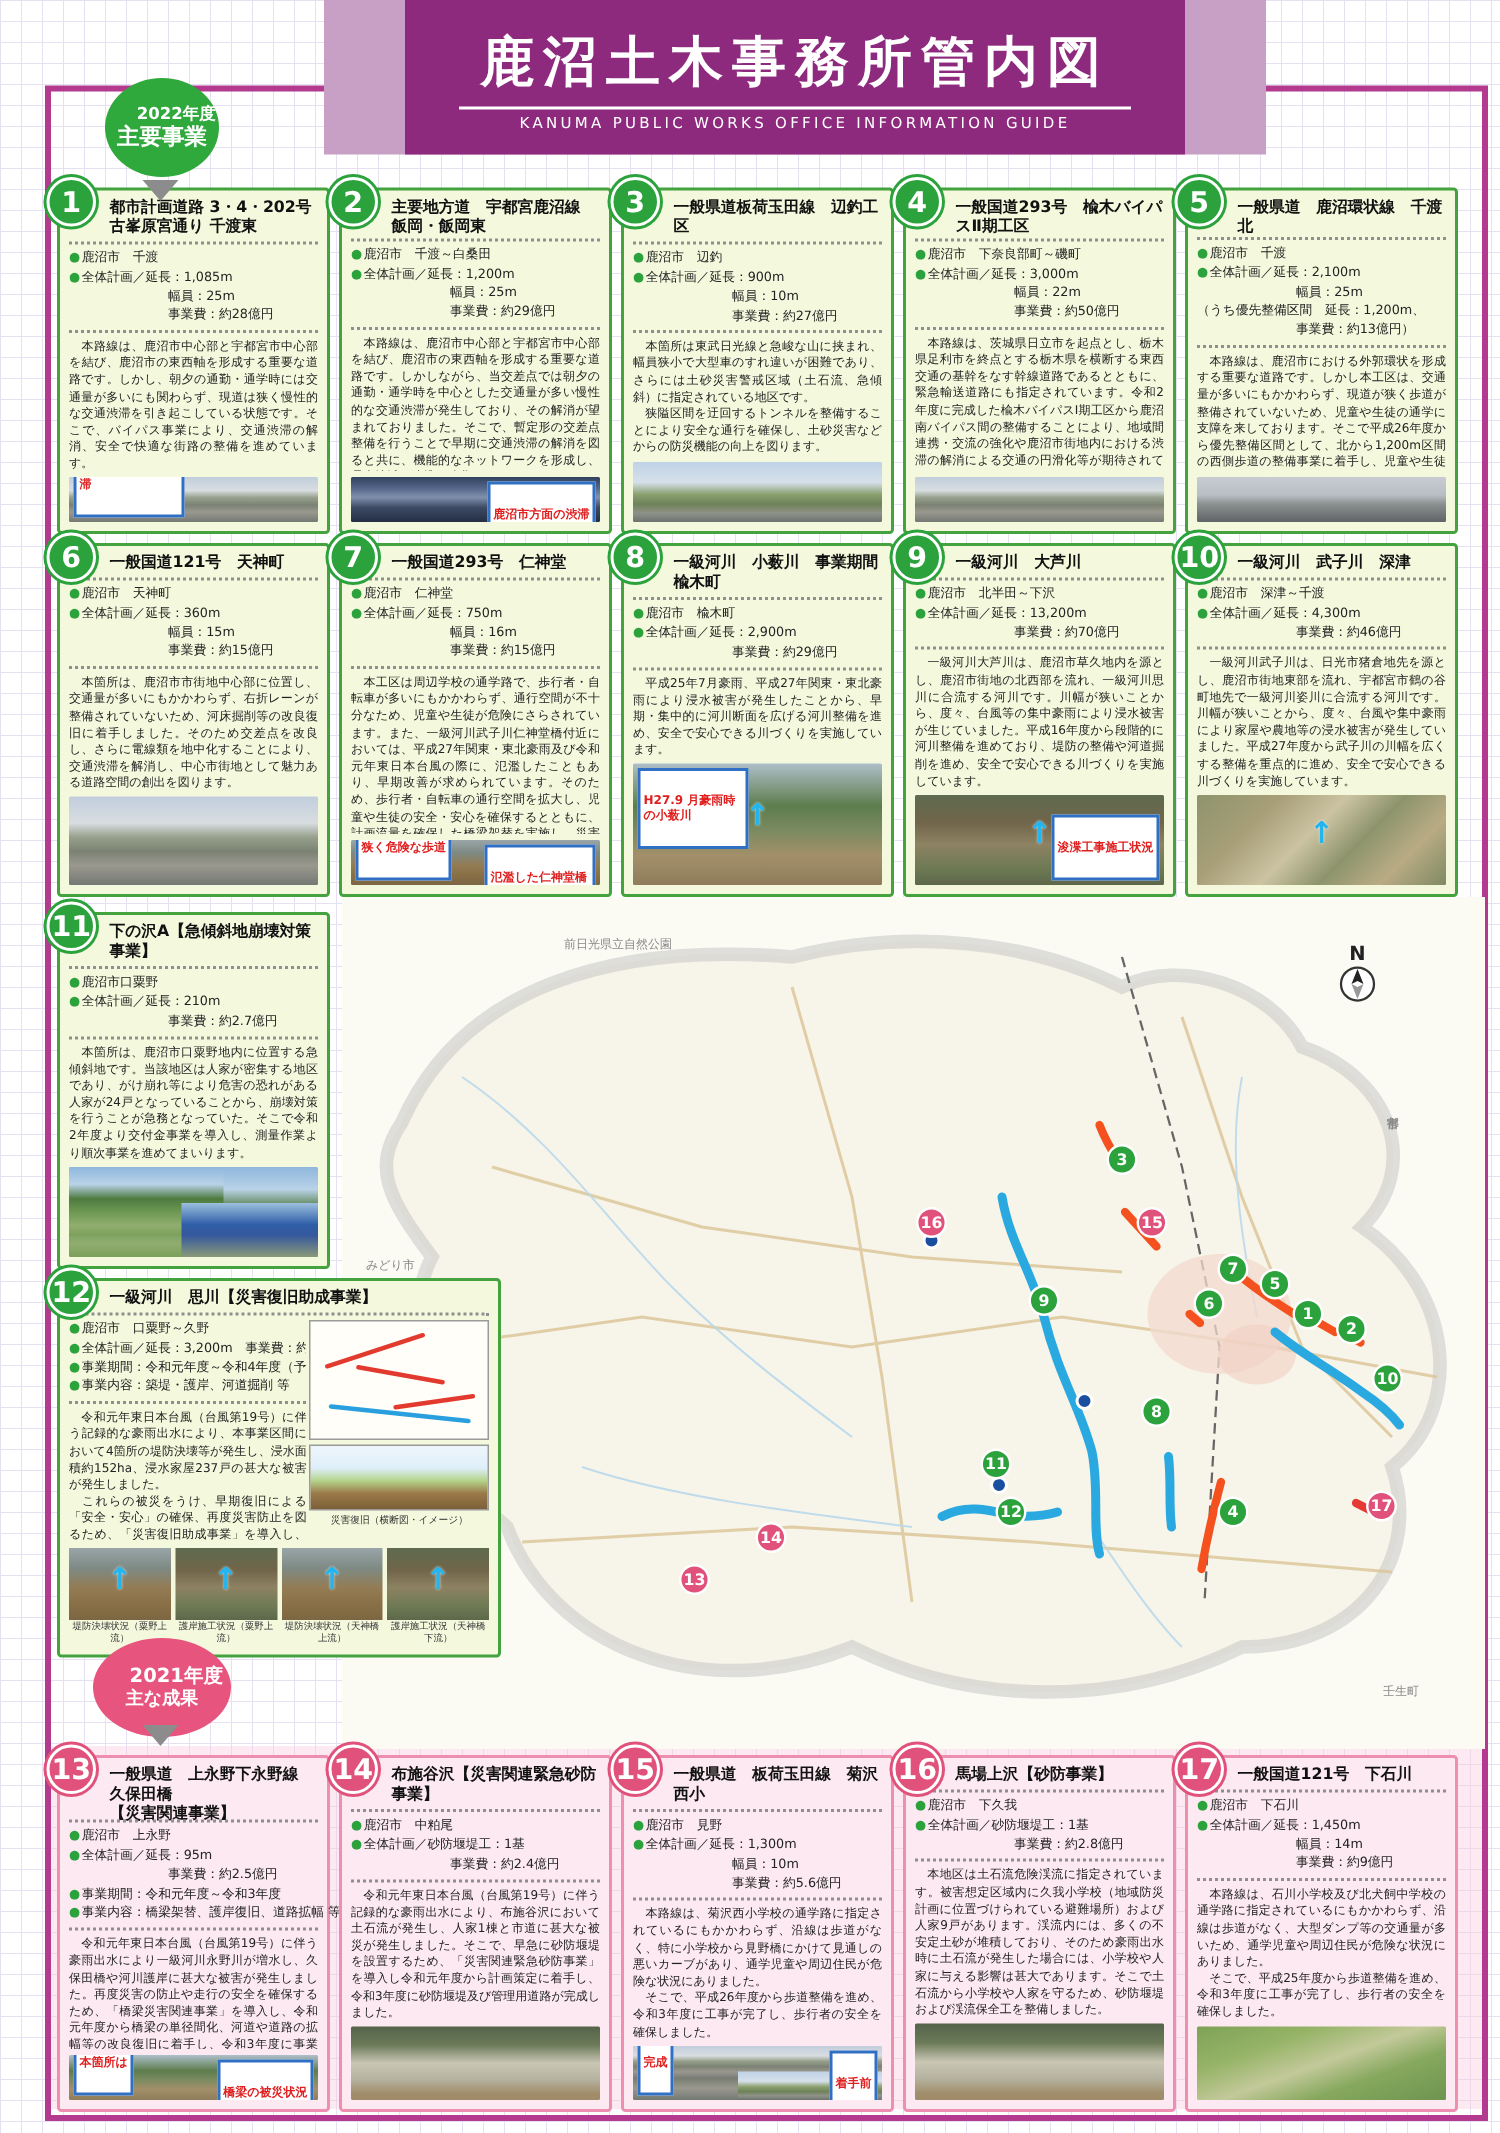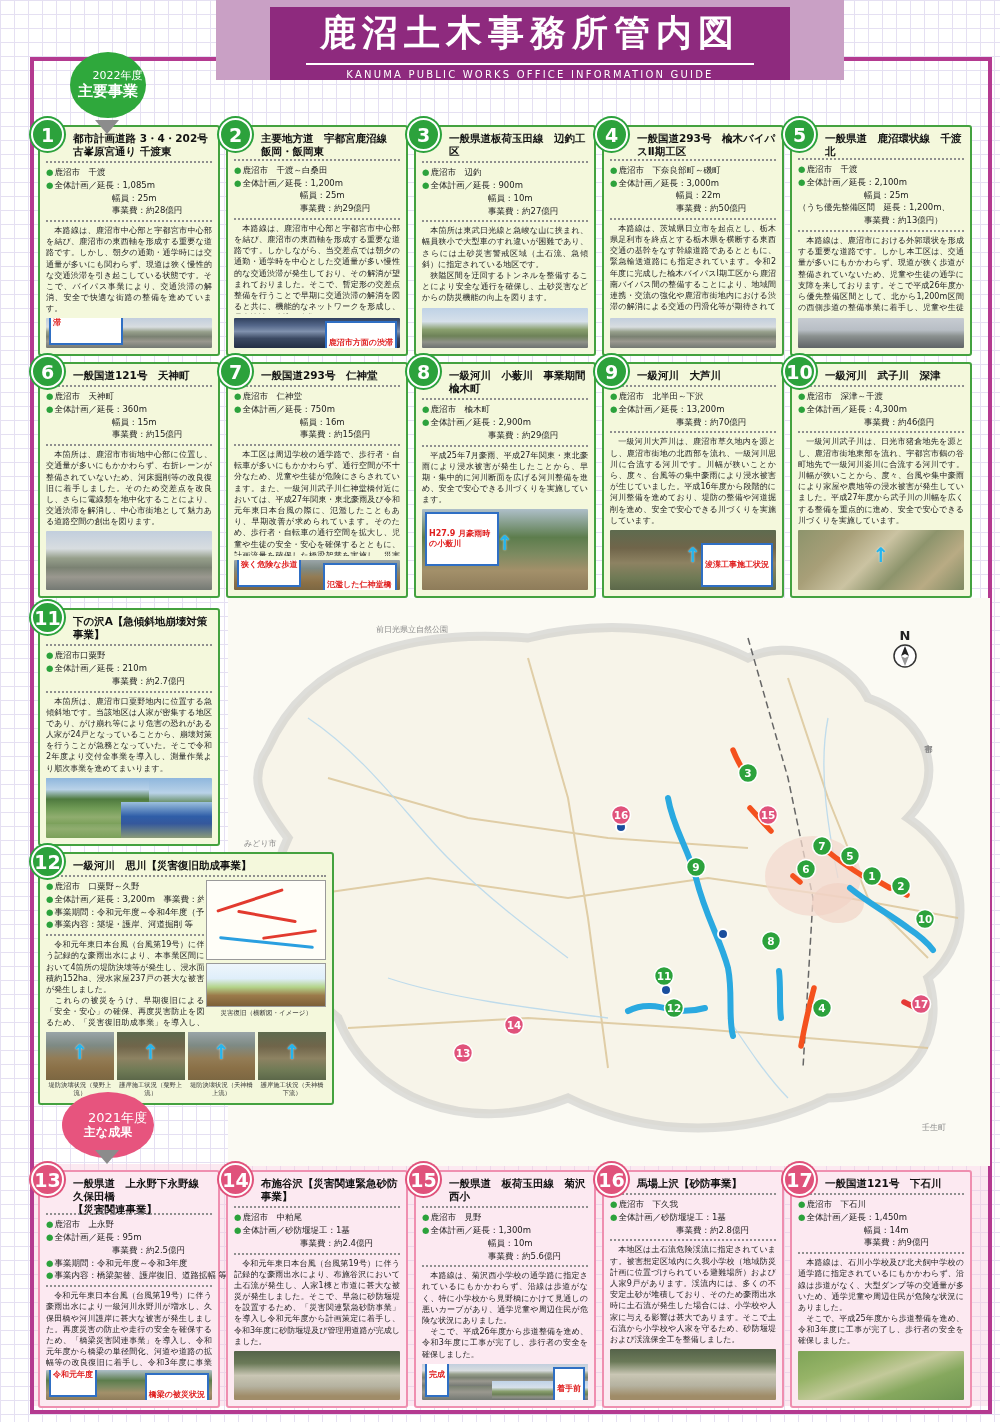--- a/index.html
+++ b/index.html
@@ -4,30 +4,30 @@
 <style>
   html,body{margin:0;padding:0;}
   body{font-family:"DejaVu Sans","Liberation Sans",sans-serif;}
   #page{position:relative;width:1000px;height:1422px;background-color:#fff;overflow:hidden;
     background-image:linear-gradient(#e5e0f2 1px, transparent 1px),linear-gradient(90deg,#e5e0f2 1px, transparent 1px);
     background-size:14px 14px;}
   
   #frame{position:absolute;left:30px;top:57px;width:954px;height:1349px;border:4px solid #b43a90;z-index:1;}
   #bottomband{position:absolute;left:34px;top:1164px;width:954px;height:242px;background:rgba(247,202,222,.42);z-index:1;}
   
-  #header{position:absolute;left:216px;top:0;width:628px;height:80px;background:#c9a0c5;z-index:6;display:flex;align-items:flex-end;}
+  #header{position:absolute;left:216px;top:0;width:628px;height:103px;background:#c9a0c5;z-index:6;display:flex;}
   #header .hinner{flex:1;margin:0 54px;background:#8e2a7e;display:flex;flex-direction:column;align-items:center;justify-content:center;padding-top:2px;}
   .htitle{color:#fff;font-size:36px;font-weight:800;letter-spacing:6px;white-space:nowrap;}
   .hline{width:86%;border-top:2px solid #fff;margin:5px 0 4px;}
   .hsub{color:#fff;font-size:10px;letter-spacing:2.2px;white-space:nowrap;}
   
   .oval{position:absolute;border-radius:50%;color:#fff;text-align:center;z-index:7;display:flex;flex-direction:column;align-items:center;justify-content:center;line-height:1.15;}
   #badge2022{left:70px;top:52px;width:76px;height:66px;background:#2fa83c;}
   #badge2021{left:62px;top:1092px;width:92px;height:66px;background:#e7547e;align-items:center;}
-  .oval .l1{font-size:11px;font-weight:normal;margin-left:19px;}
+  .oval .l1{font-size:11px;font-weight:bold;margin-left:19px;}
   .oval .l2{font-size:15px;font-weight:bold;}
   #badge2021 .l1{font-size:13px;} #badge2021 .l2{font-size:12px;}
   .tri{position:absolute;width:0;height:0;border-left:12px solid transparent;border-right:12px solid transparent;border-top:14px solid #8c8c8c;z-index:7;}
   #tri2022{left:95px;top:120px;}
   #tri2021{left:95px;top:1150px;}
   
   .card{position:absolute;display:flex;flex-direction:column;border:2px solid;border-radius:3px;padding:5px 6px 6px;z-index:4;box-sizing:border-box;}
   .card.green{border-color:#44a23f;background:#f4f8dc;}
   .card.pink{border-color:#ef8fb0;background:#fce9f1;}
   .cnum{position:absolute;left:-9px;top:-9px;width:33px;height:33px;border-radius:50%;color:#fff;font-weight:bold;font-size:19px;display:flex;align-items:center;justify-content:center;border:2px solid #fff;box-sizing:border-box;}
@@ -470,21 +470,21 @@
           <div class="row"><span class="bdot">●</span>鹿沼市　上永野</div>
           <div class="row"><span class="bdot">●</span>全体計画／延長：95m</div>
           <div class="row ind">事業費：約2.5億円</div>
           <div class="row"><span class="bdot">●</span>事業期間：令和元年度～令和3年度</div>
           <div class="row"><span class="bdot">●</span>事業内容：橋梁架替、護岸復旧、道路拡幅 等</div>
         </div>
         <div class="csep"></div>
         <div class="cbody">　令和元年東日本台風（台風第19号）に伴う豪雨出水により一級河川永野川が増水し、久保田橋や河川護岸に甚大な被害が発生しました。再度災害の防止や走行の安全を確保するため、「橋梁災害関連事業」を導入し、令和元年度から橋梁の単径間化、河道や道路の拡幅等の改良復旧に着手し、令和3年度に事業が完了しました。</div>
         <div class="cphoto ph-g">
           <span class="plabel pos-tr">橋梁の被災状況</span>
-          <span class="plabel pos-bl">令和元年度</span>
+          <span class="plabel pos-bl">本箇所は</span>
         </div>
       </div>
       <div class="card pink" style="left: 226px; top: 1170px; width: 182px; height: 238px;">
         <div class="cnum">14</div>
         <div class="ctitle">布施谷沢【災害関連緊急砂防事業】</div>
         <div class="csep"></div>
         <div class="cinfo">
           <div class="row"><span class="bdot">●</span>鹿沼市　中粕尾</div>
           <div class="row"><span class="bdot">●</span>全体計画／砂防堰堤工：1基</div>
           <div class="row ind">事業費：約2.4億円</div>

